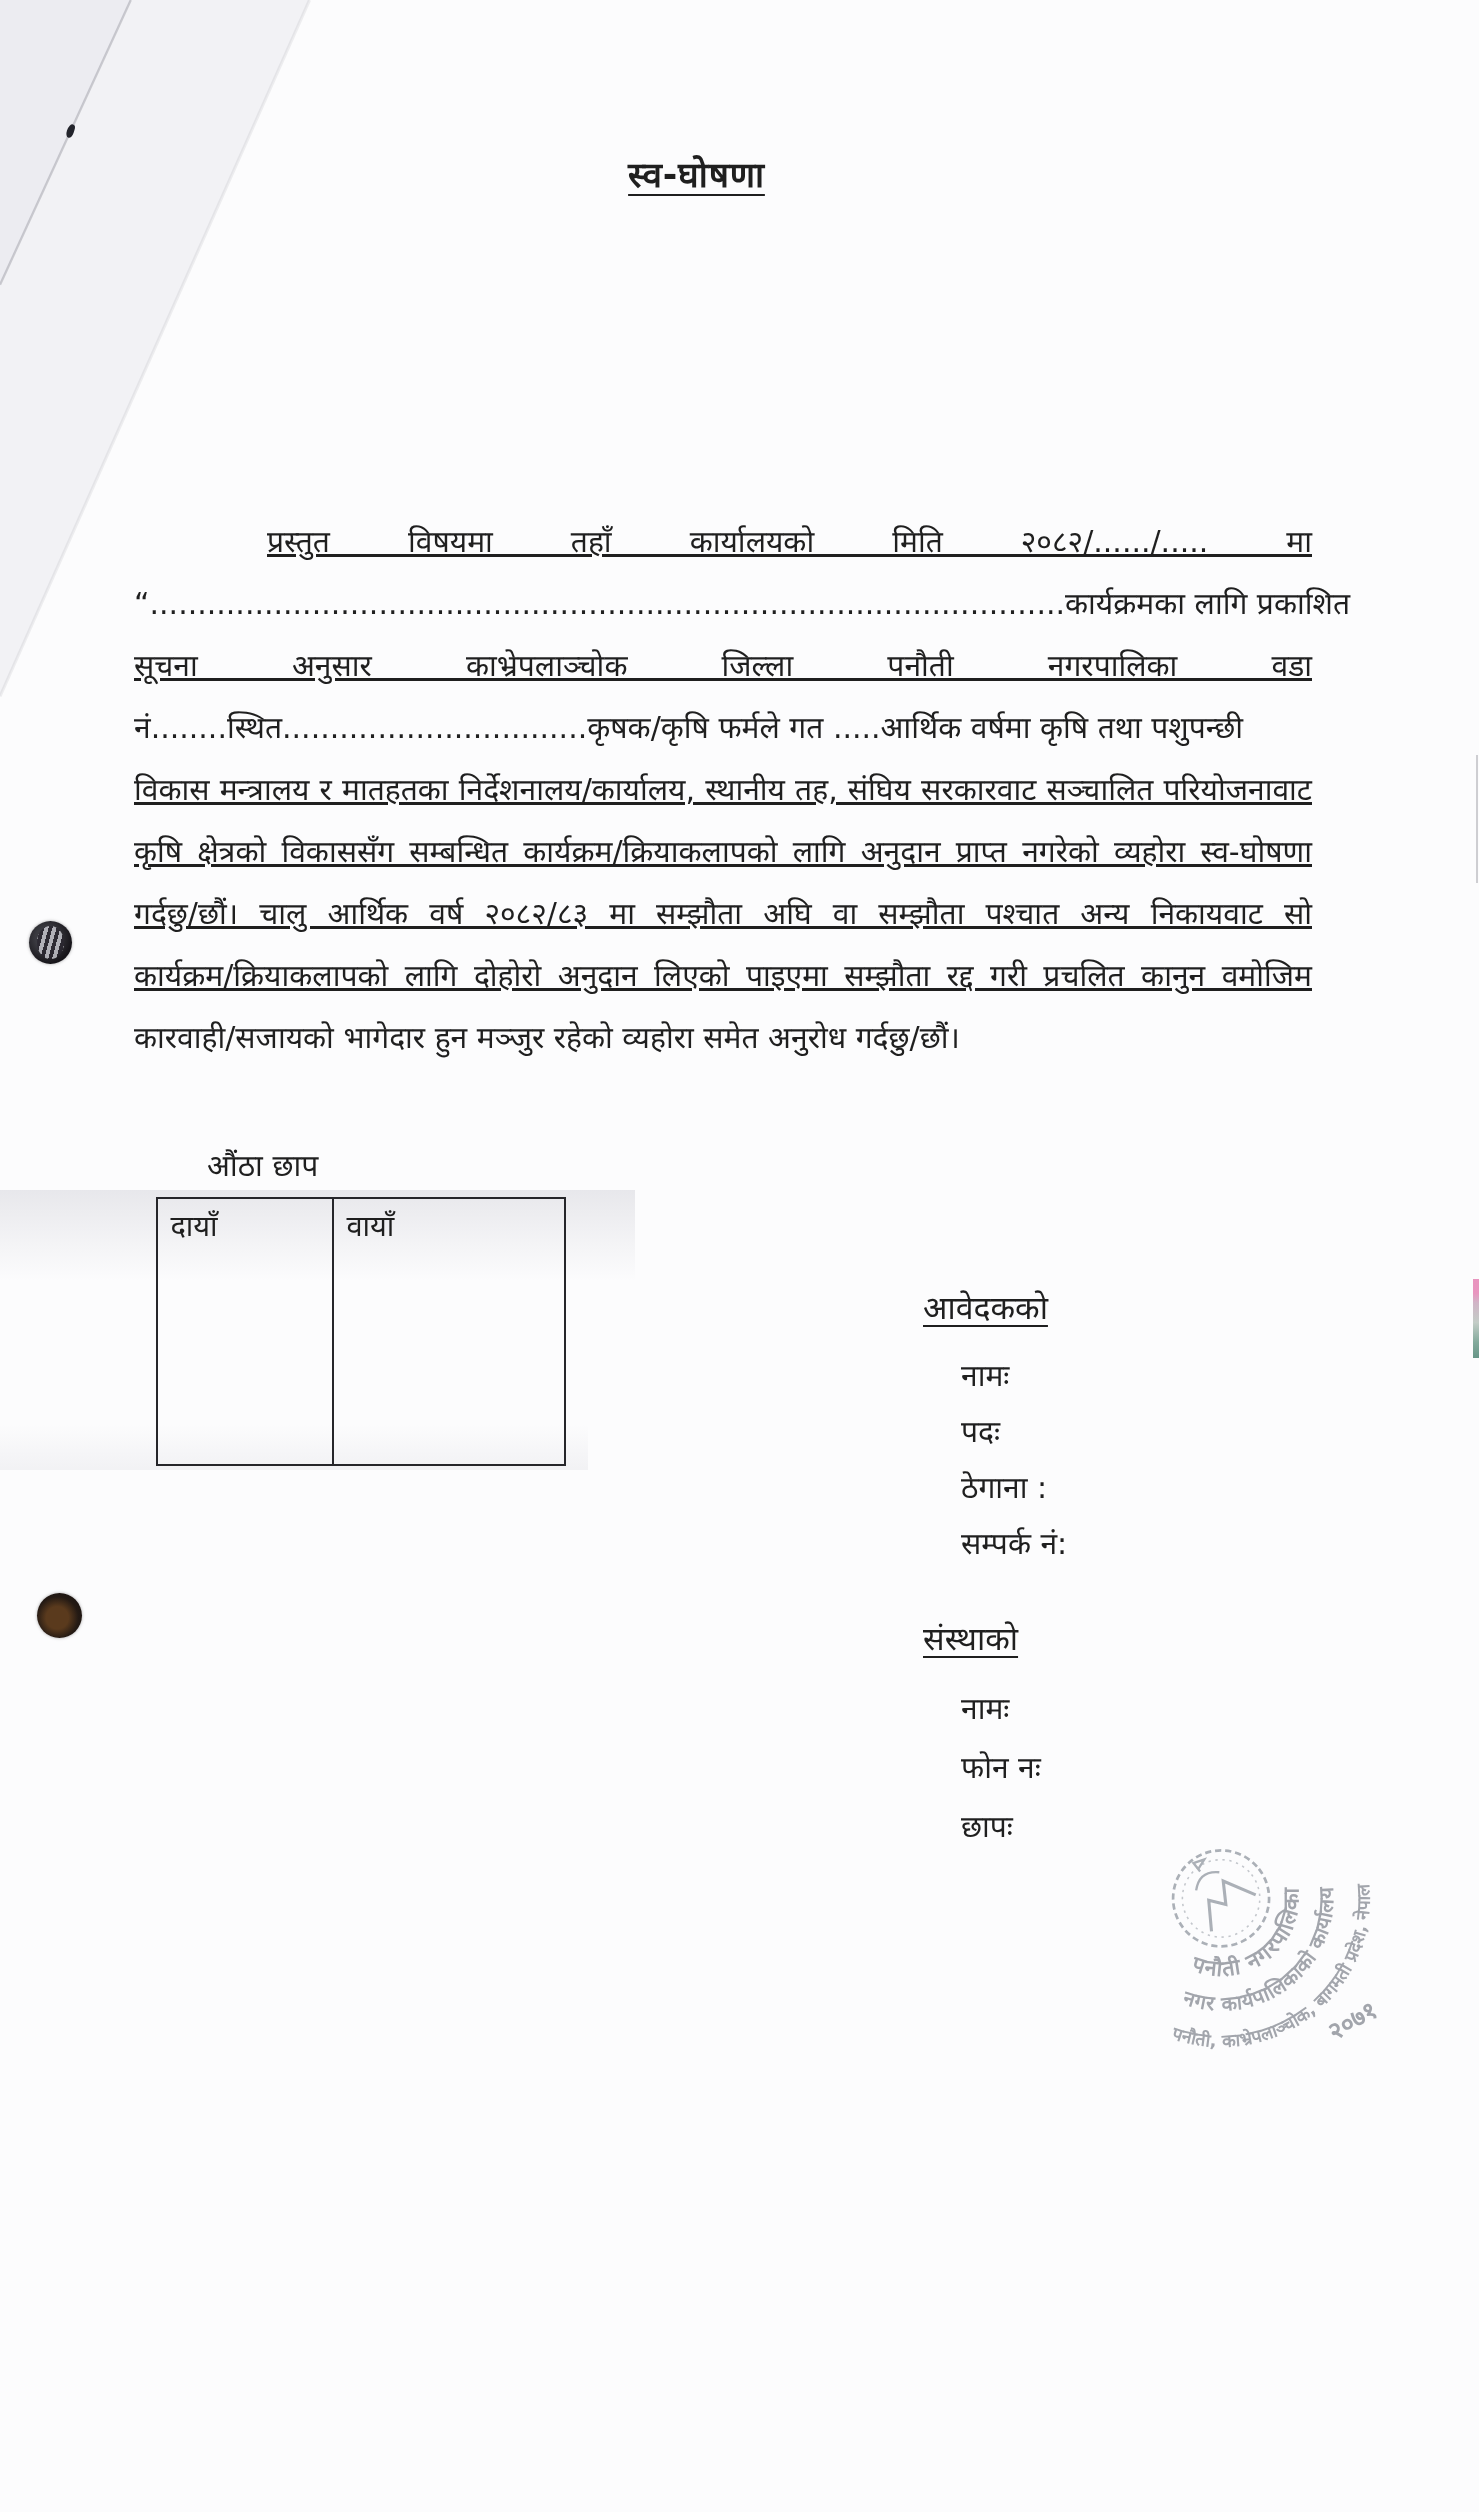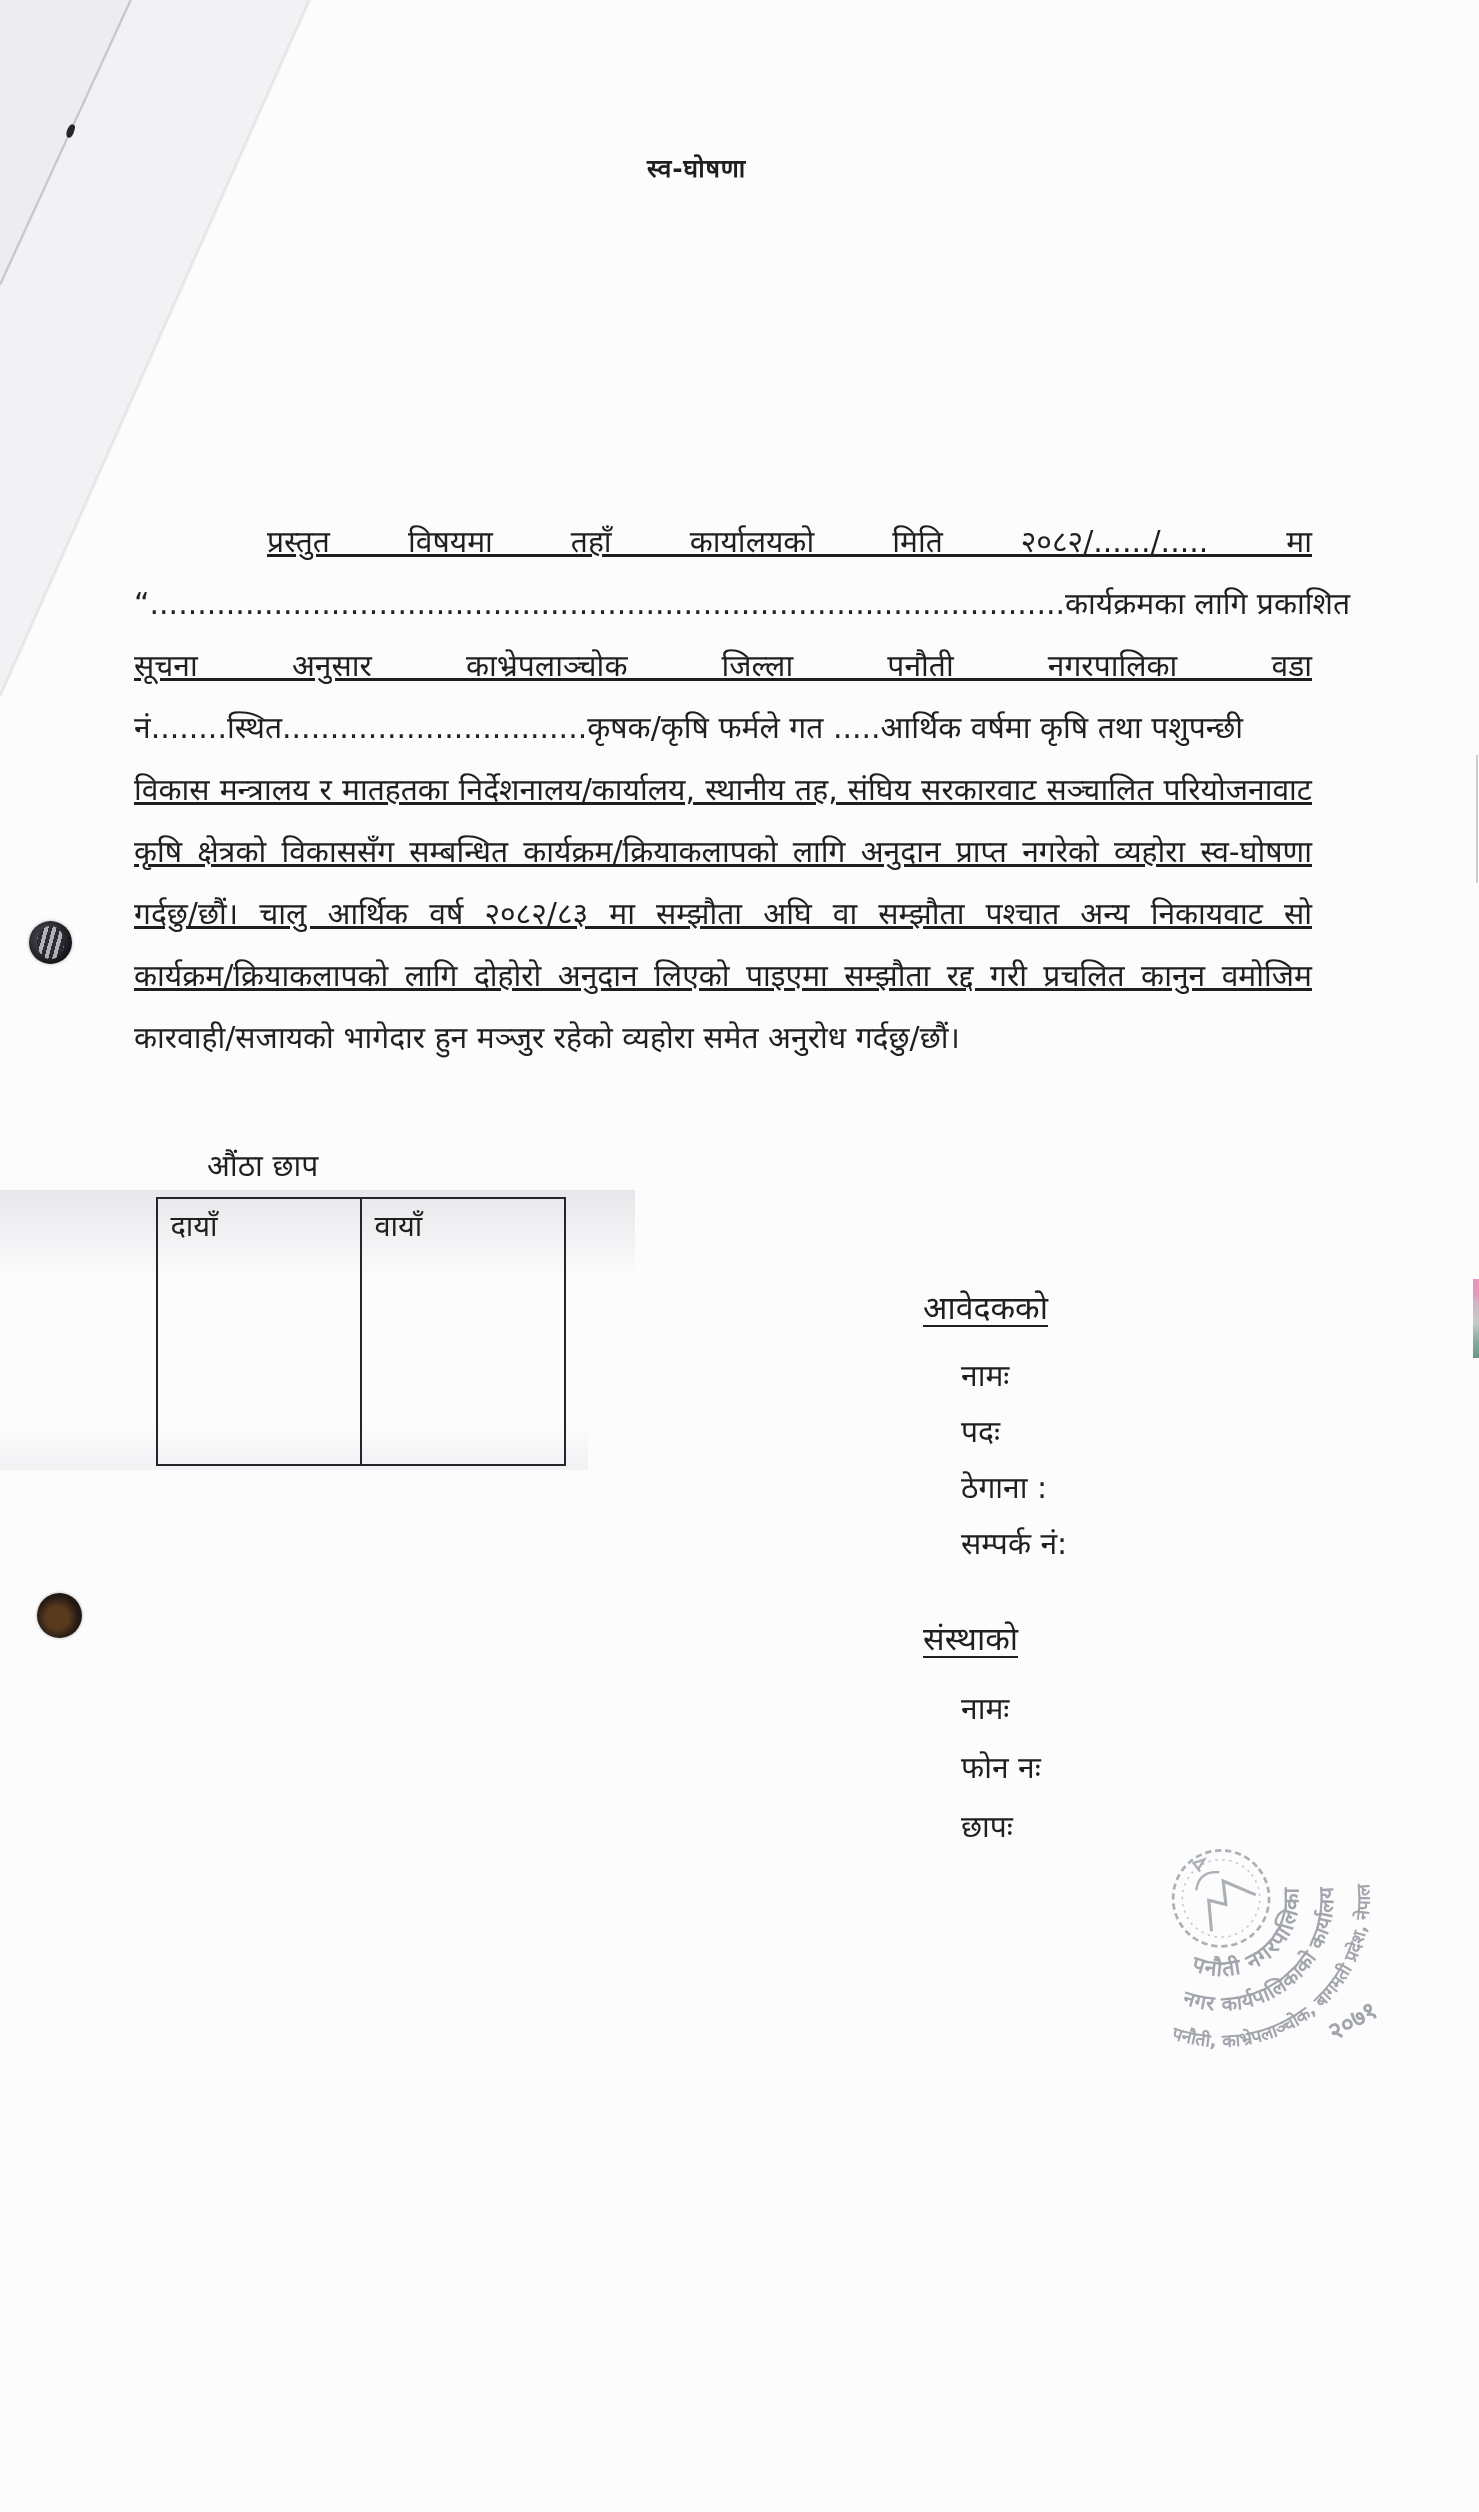--- a/index.html
+++ b/index.html
@@ -23,32 +23,32 @@
   .scan-band{position:absolute;left:0;top:1190px;width:635px;height:91px;
     background:linear-gradient(180deg,rgba(150,150,165,.20),rgba(150,150,165,0));pointer-events:none;}
   .scan-band-2{position:absolute;left:0;top:1424px;width:588px;height:46px;
     background:linear-gradient(0deg,rgba(150,150,165,.10),rgba(150,150,165,0));pointer-events:none;}
   .edge-strip{position:absolute;right:0;top:1279px;width:7px;height:79px;
     background:linear-gradient(180deg,#e583b4 0 18%,#c9a8bd 30%,#b9c4bd 55%,#6e9c8b 80%,#4d8473 100%);
     opacity:.85;}
   .edge-line{position:absolute;right:2.3px;top:755px;width:1.5px;height:128px;background:rgba(120,120,130,.35);}
   
   .doc-title{position:absolute;left:0;top:150px;width:1393px;text-align:center;
-    font-size:25px;font-weight:700;letter-spacing:0.8px;
-    text-decoration-thickness:2.3px;text-underline-offset:7px;}
+    font-size:35px;font-weight:700;letter-spacing:0.8px;
+    text-decoration:underline;text-decoration-thickness:2.3px;text-underline-offset:7px;}
   .addressee{position:absolute;left:139px;top:320px;font-size:30px;line-height:56px;font-weight:500;}
   .body-par{position:absolute;left:134px;top:511px;width:1178px;font-size:30px;font-weight:500;}
   .body-line{height:62px;line-height:62px;white-space:nowrap;}
   .body-line.just{text-align:justify;text-align-last:justify;white-space:normal;text-decoration:underline;}
   .body-line.indent{padding-left:133px;}
   .thumb-label{position:absolute;left:191px;top:1144px;font-size:30px;font-weight:500;margin-left:16px;}
   .thumb-table{position:absolute;left:156px;top:1197px;width:410px;height:269px;
     border:2.3px solid #26262a;display:flex;box-sizing:border-box;}
   .thumb-cell{box-sizing:border-box;padding:6.2px 12.4px;font-size:29px;font-weight:500;}
-  .thumb-cell.right{width:204px;border-right:2.3px solid #26262a;}
+  .thumb-cell.right{width:176px;border-right:2.3px solid #26262a;}
   .thumb-cell.left{flex:1;}
   .sign-block{position:absolute;left:923px;font-size:30px;font-weight:500;}
   .sign-heading{font-size:32px;text-decoration:underline;text-decoration-thickness:1.9px;
     text-underline-offset:6.2px;margin-bottom:20px;}
   .sign-field{line-height:56px;margin-left:38px;}
   .org-block .sign-field{line-height:59px;}
   
   .stamp{position:absolute;left:1080px;top:1772px;width:387px;height:387px;
     transform:rotate(-38deg);opacity:.82;pointer-events:none;}
   .stamp svg{width:100%;height:100%;}

